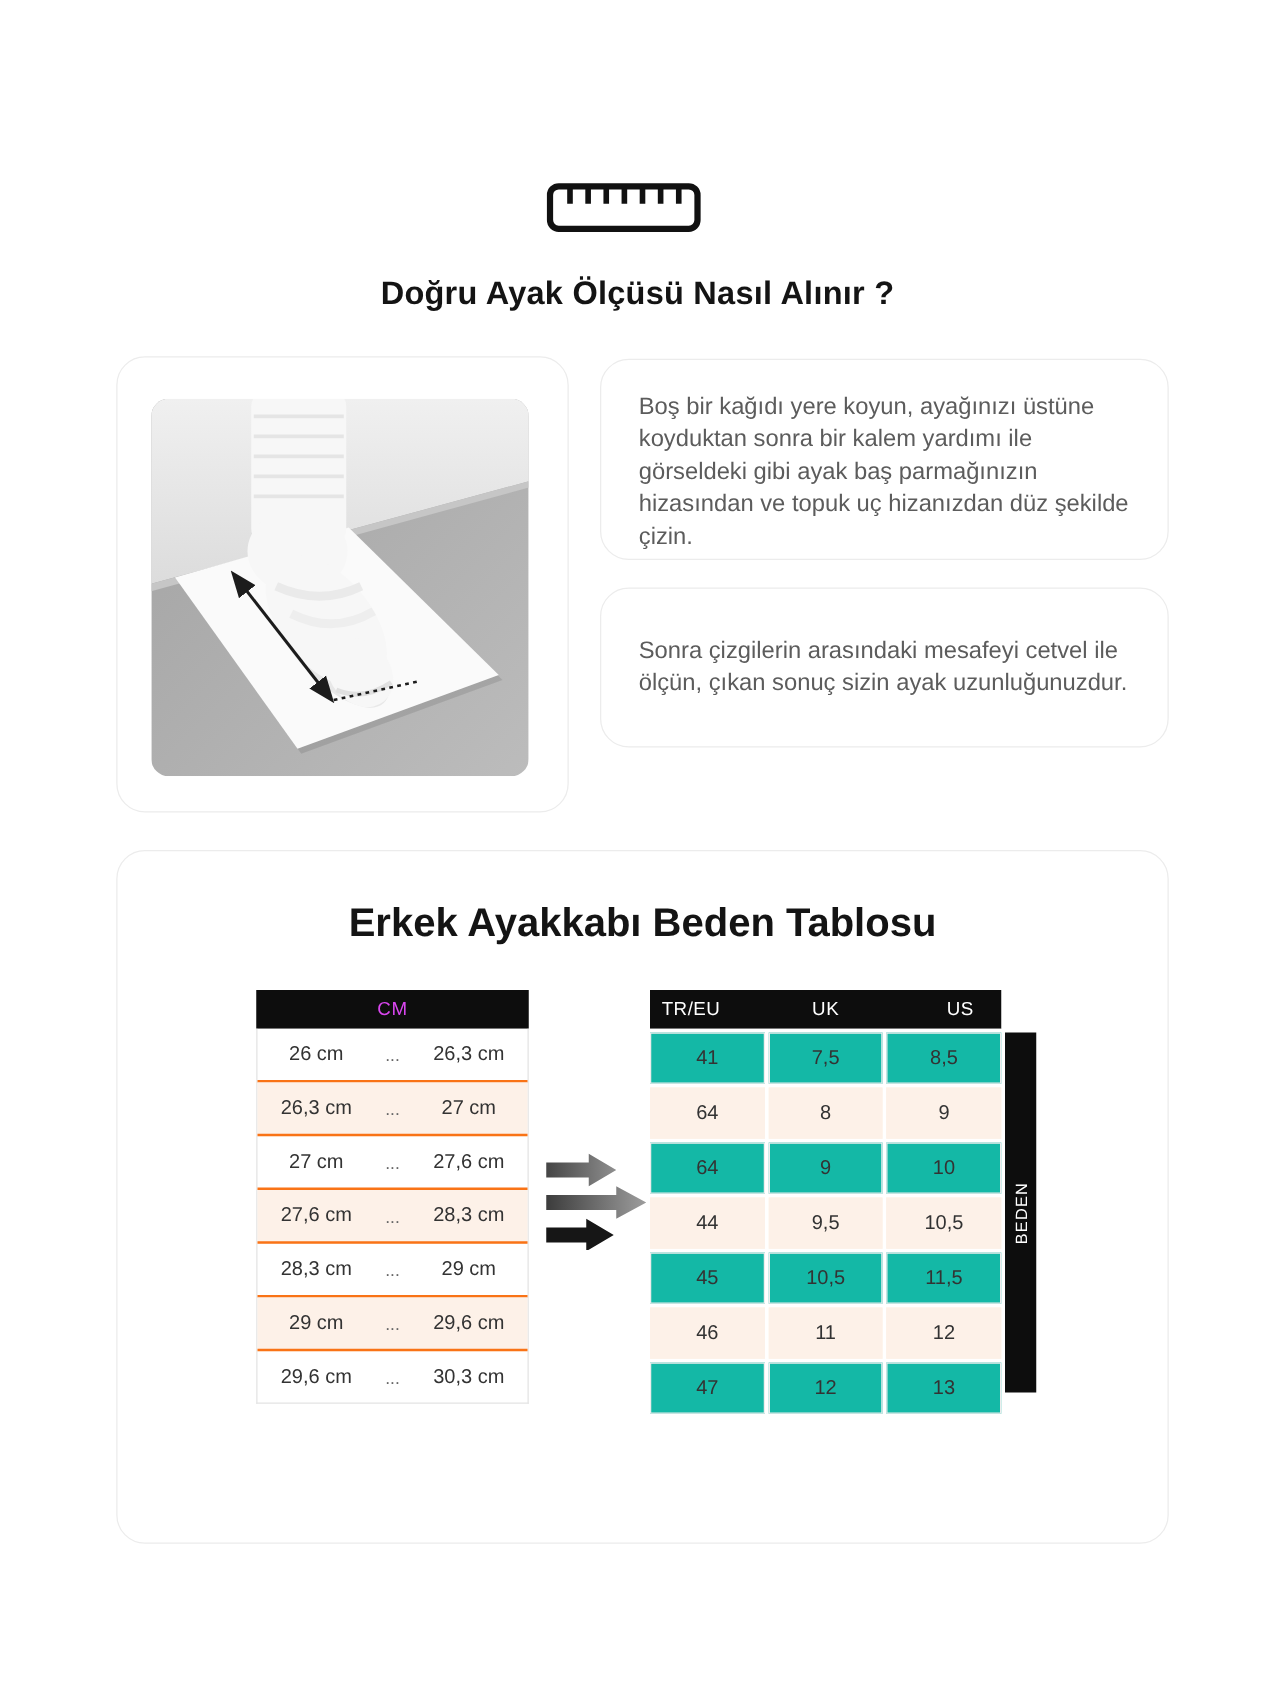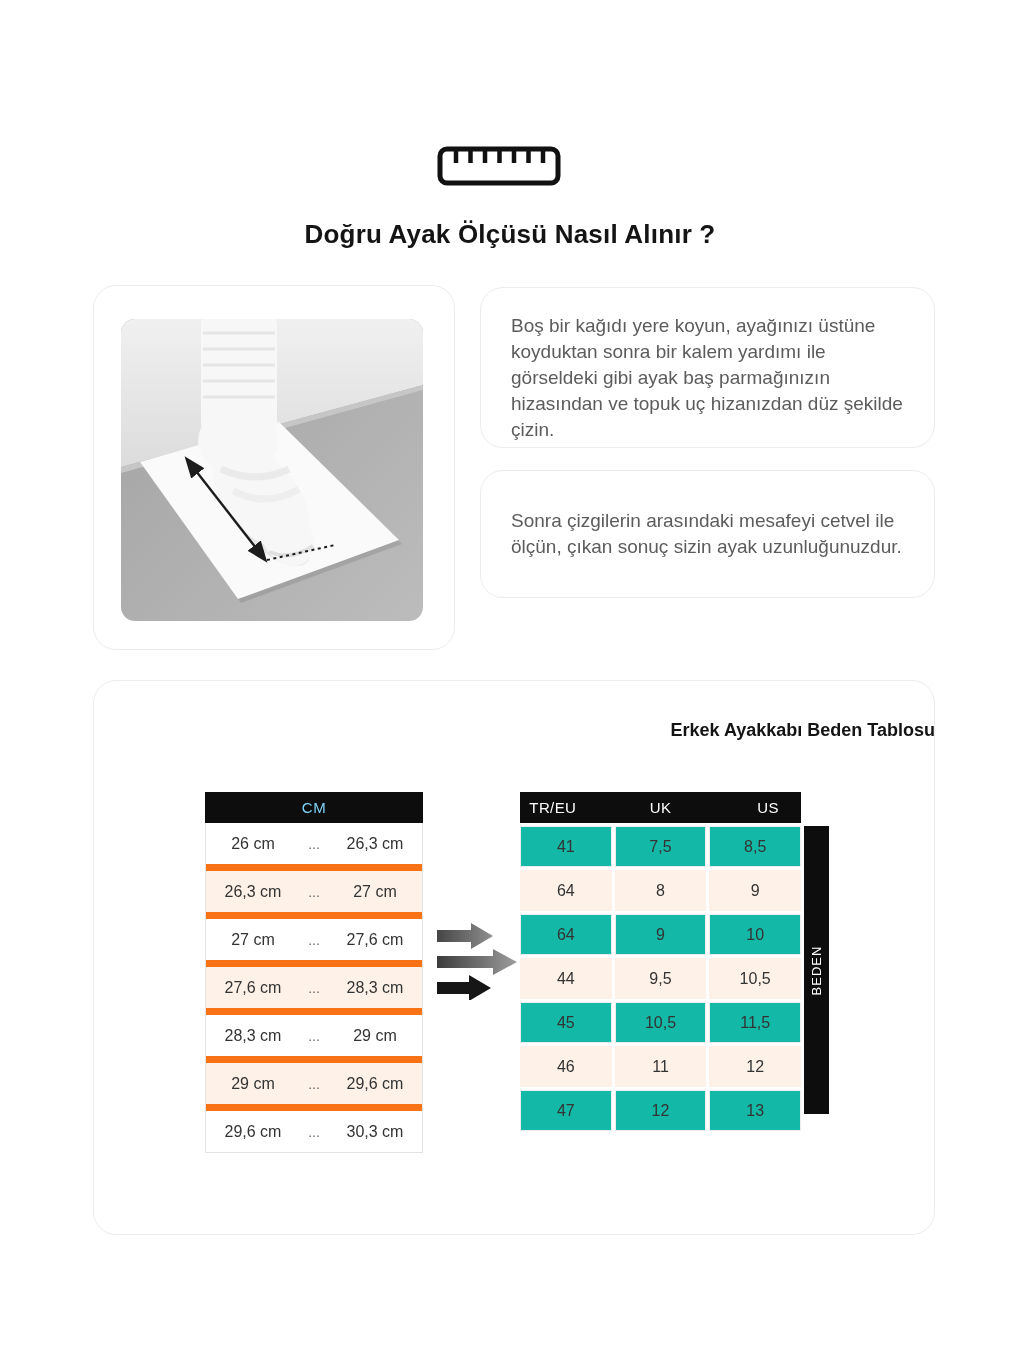--- a/index.html
+++ b/index.html
@@ -14,25 +14,25 @@
   
   .photo-card{left:93px;top:285px;width:362px;height:365px;}
   .photo-frame{left:27px;top:33px;width:302px;height:302px;border-radius:14px;overflow:hidden;}
   .step-card-1{left:480px;top:287px;width:455px;height:161px;}
   .step-card-2{left:480px;top:470px;width:455px;height:128px;display:flex;align-items:center;}
   .step-text{padding:25px 30px;font-size:19px;line-height:26px;color:#5c5c5c;}
   .step-card-2 .step-text{padding:0 30px;}
 
   
   .size-card{left:93px;top:680px;width:842px;height:555px;}
-  .size-heading{left:93px;top:720px;width:842px;text-align:right;font-size:18px;font-weight:700;color:#141414;}
+  .size-heading{left:93px;top:720px;width:842px;text-align:center;font-size:32px;font-weight:700;color:#141414;}
   .cm-table{left:205px;top:792px;width:218px;}
-  .tbl-header{height:31px;background:#0d0d0d;color:#7dd3fc;font-size:15px;display:flex;align-items:center;justify-content:center;letter-spacing:.5px;}
+  .tbl-header{height:31px;background:#0d0d0d;color:#d946ef;font-size:15px;display:flex;align-items:center;justify-content:center;letter-spacing:.5px;}
   .cm-body{border:1px solid #e3e3e3;border-top:none;background:#fff;}
-  .cm-row{height:41px;display:flex;align-items:center;border-bottom:7px solid #f97316;font-size:16px;color:#333;}
+  .cm-row{height:41px;display:flex;align-items:center;border-bottom:2px solid #f97316;font-size:16px;color:#333;}
   .cm-row:last-child{border-bottom:none;}
   .cm-row.alt{background:#fdf1e8;}
   .cm-from,.cm-to{flex:1;text-align:center;}
   .cm-sep{width:28px;text-align:center;color:#666;font-size:14px;}
 
   .arrows-wrap{left:435px;top:918px;width:86px;height:82px;}
 
   .size-table{left:520px;top:792px;width:281px;}
   .size-head{display:grid;grid-template-columns:repeat(3,1fr);height:31px;background:#0d0d0d;color:#fff;font-size:15px;align-items:center;letter-spacing:.4px;gap:42px;}
   .size-head span{text-align:center;}

